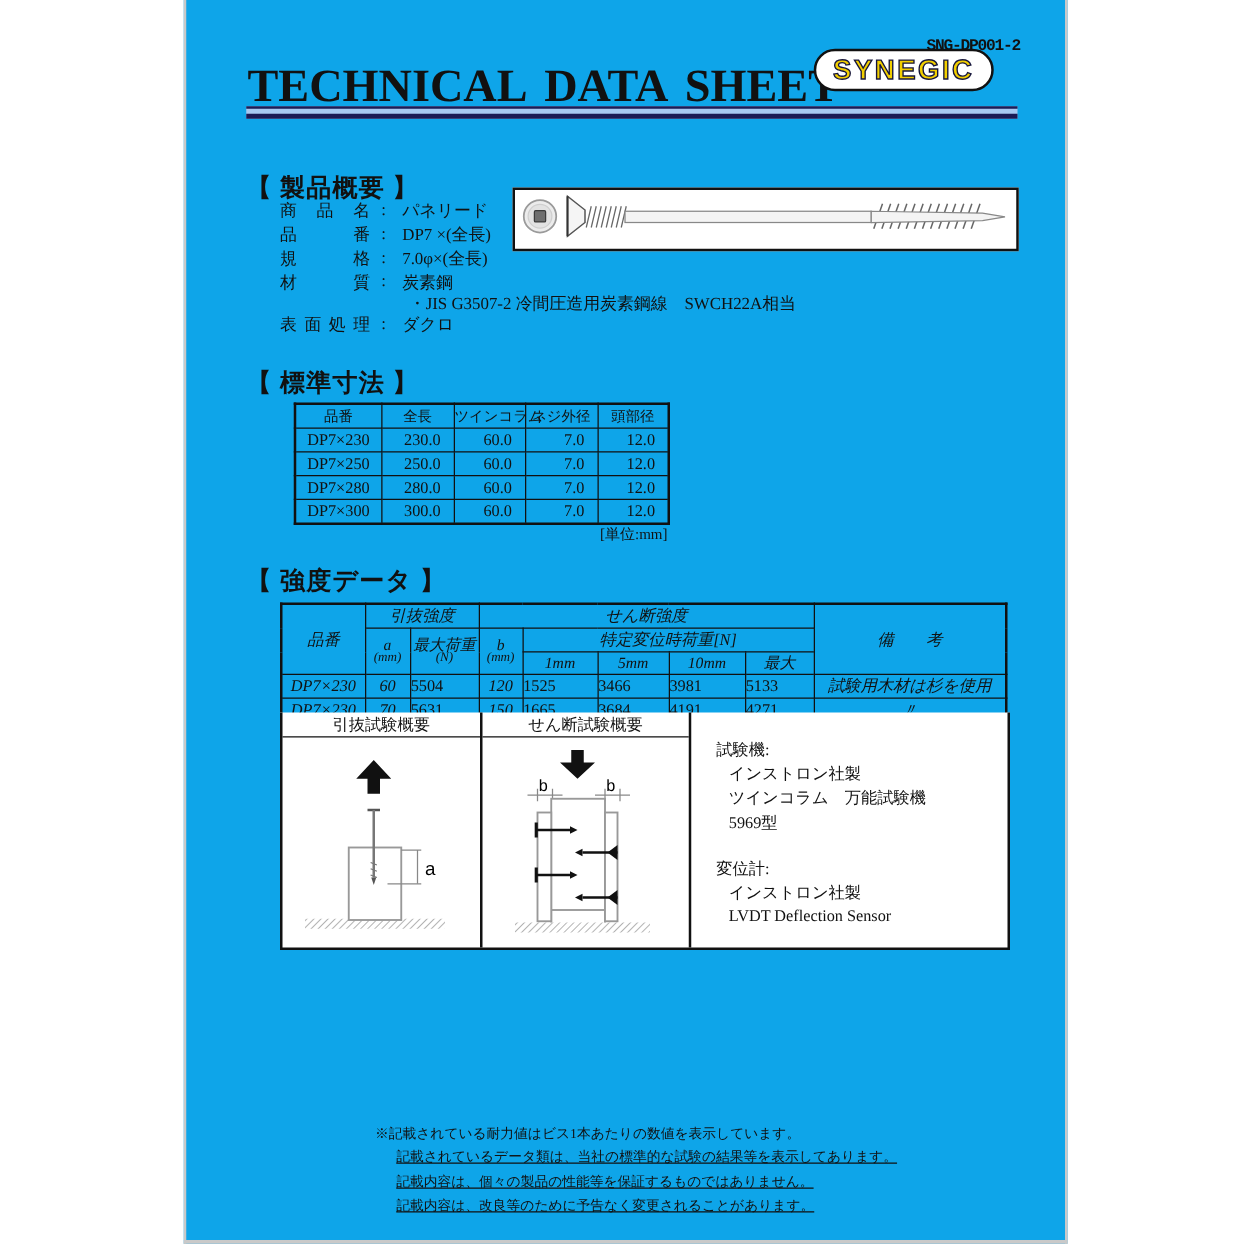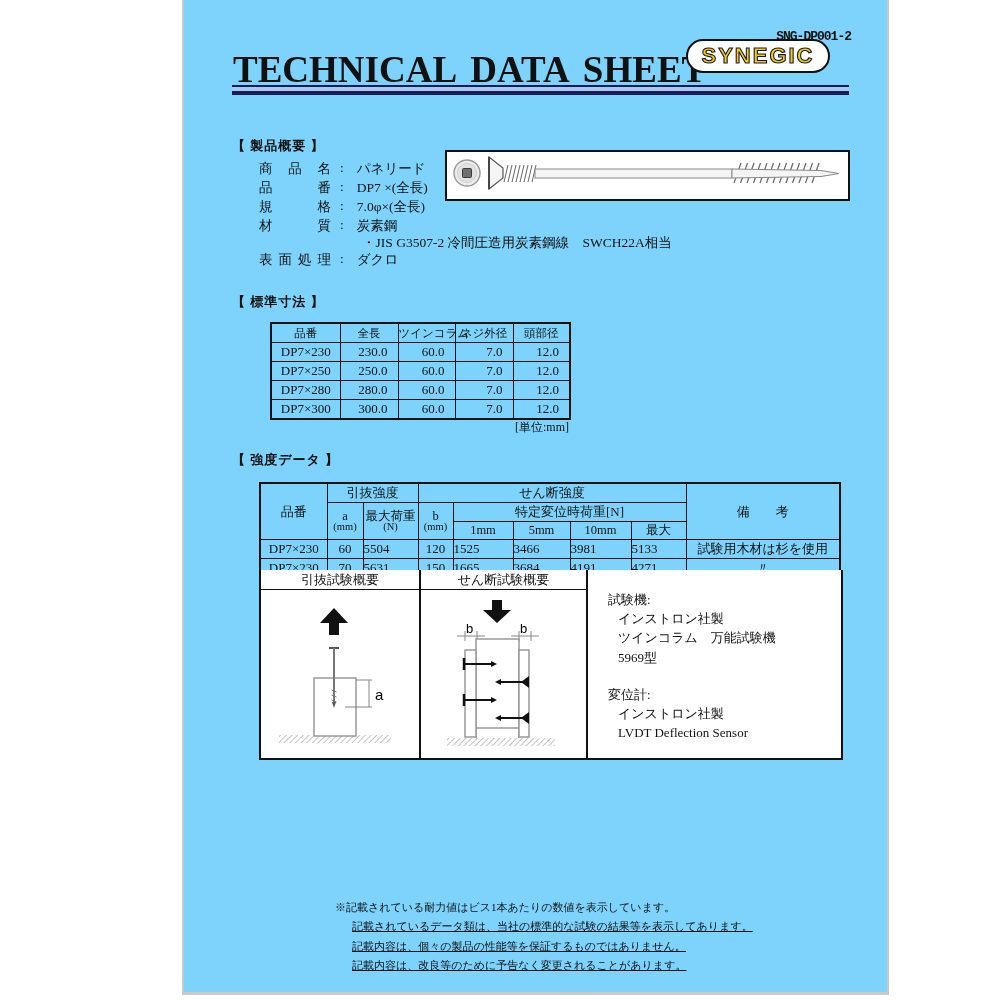--- a/index.html
+++ b/index.html
@@ -1,53 +1,53 @@
 <!DOCTYPE html>
 <html><head>
 <meta charset="utf-8">
 <style>
   html,body{margin:0;padding:0;background:#fff;}
   body{width:1000px;height:1000px;position:relative;
        font-family:"Liberation Serif","DejaVu Serif",serif;color:#111;}
-  .page{position:absolute;left:147px;top:0;width:703px;height:992px;background:#7dd3fc;
-        border-left:2px solid #c9c9c9;border-right:2px solid #c9c9c9;border-bottom:3px solid #c9c9c9;margin-left:35px;}
+  .page{position:absolute;left:147px;top:0;width:703px;height:992px;background:#0ea5e9;
+        border-left:2px solid #c9c9c9;border-right:2px solid #c9c9c9;border-bottom:3px solid #c9c9c9;}
   .abs{position:absolute;}
   
   .doc-number{right:36px;top:29px;font-family:"Liberation Mono","DejaVu Sans Mono",monospace;
               font-size:13px;font-weight:700;letter-spacing:-1px;}
   .title{left:49px;top:48px;font-size:37px;font-weight:700;letter-spacing:0px;word-spacing:6px;white-space:nowrap;}
   .logo{left:502px;top:39px;width:140px;height:30px;border:2px solid #111;border-radius:17px;
         display:flex;align-items:center;justify-content:center;background:#fff;}
   .logo span{font-family:"Liberation Sans","DejaVu Sans",sans-serif;font-size:22px;font-weight:800;
         color:#f2cf00;-webkit-text-stroke:1.1px #14143c;letter-spacing:2px;line-height:1;}
   .blue-bar{left:48px;top:85px;width:617px;height:4px;background:#a7c9f1;
         border-top:2px solid #1b1b55;border-bottom:4px solid #1b1b55;}
   
-  .sec-head{font-size:13px;font-weight:700;letter-spacing:1px;white-space:nowrap;}
+  .sec-head{font-size:20px;font-weight:700;letter-spacing:1px;white-space:nowrap;}
   
   .field-row{left:75px;height:18px;font-size:13.5px;white-space:nowrap;}
   .field-row .lab{display:inline-block;width:72px;text-align:justify;text-align-last:justify;vertical-align:top;}
   .field-row .col{display:inline-block;margin-left:9px;vertical-align:top;}
   .field-row .val{display:inline-block;margin-left:13px;vertical-align:top;}
   .cont-row{left:178px;height:18px;font-size:13.5px;white-space:nowrap;}
   .screw-box{left:261px;top:150px;width:401px;height:47px;border:2px solid #111;background:#fff;}
   
   table{border-collapse:collapse;table-layout:fixed;}
   td{border:1px solid #111;padding:0;font-size:13px;overflow:visible;white-space:nowrap;}
   .dim-table{left:86px;top:322px;}
   .dim-table table{width:299px;border:2px solid #111;}
   .dim-table td{height:18px;}
   .dim-table tr.d td{height:18px;}
   .dim-table .hd{font-size:11.5px;text-align:center;}
   .dim-table .c{text-align:center;}
   .dim-table .r{text-align:right;padding-right:10px;}
   .unit-note{left:86px;top:419px;width:299px;text-align:right;font-size:12px;}
   .str-table{left:75px;top:482px;}
   .str-table table{width:580px;border:2px solid #111;}
-  .str-table .c{text-align:center;}
+  .str-table .c{text-align:center;font-style:italic;}
   .str-table .r{text-align:left;padding-right:5px;}
   .str-table tr.h1 td{height:16px;font-size:13px;}
   .str-table tr.h2 td{height:17px;font-size:13px;}
   .str-table tr.h3 td{height:14px;font-size:12.5px;}
   .str-table tr.d td{height:18px;}
   .two-line{line-height:1;}
   .two-line .l1{font-size:12.5px;}
   .two-line .l2{font-size:10.5px;}
   
   .ov-block{left:75px;top:570px;width:580px;height:188px;border:2px solid #111;border-top:none;background:#fff;}

